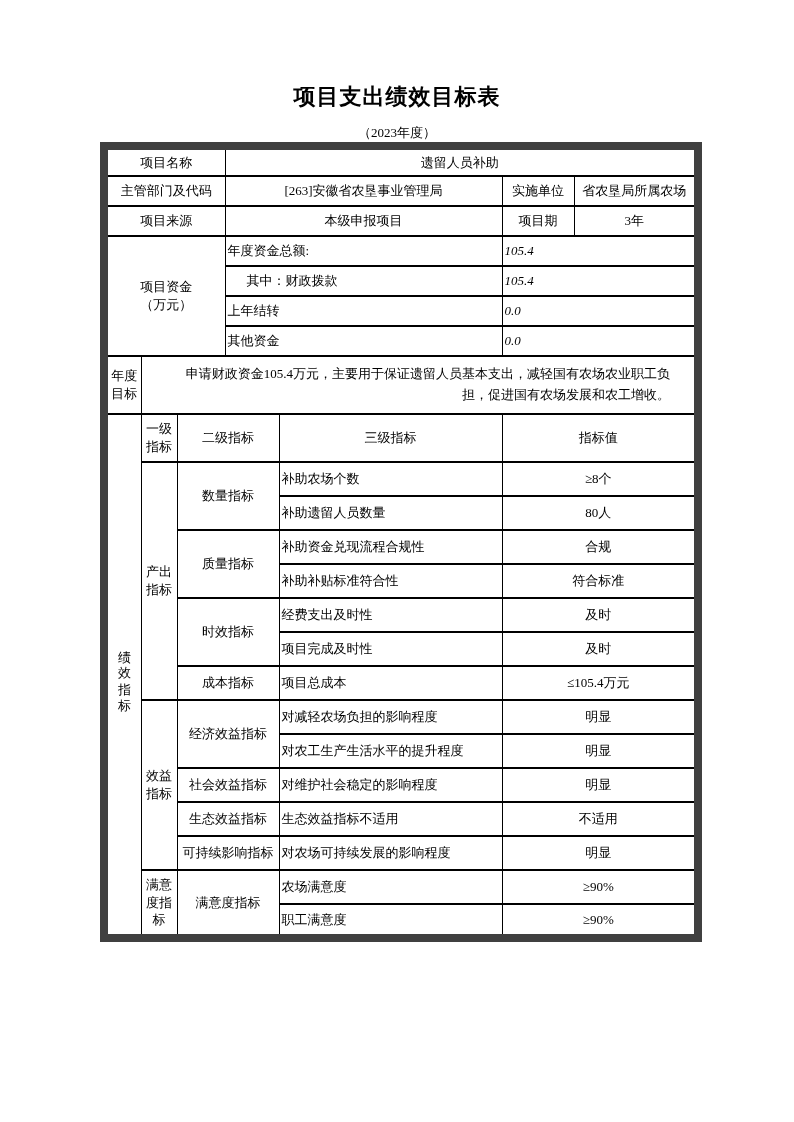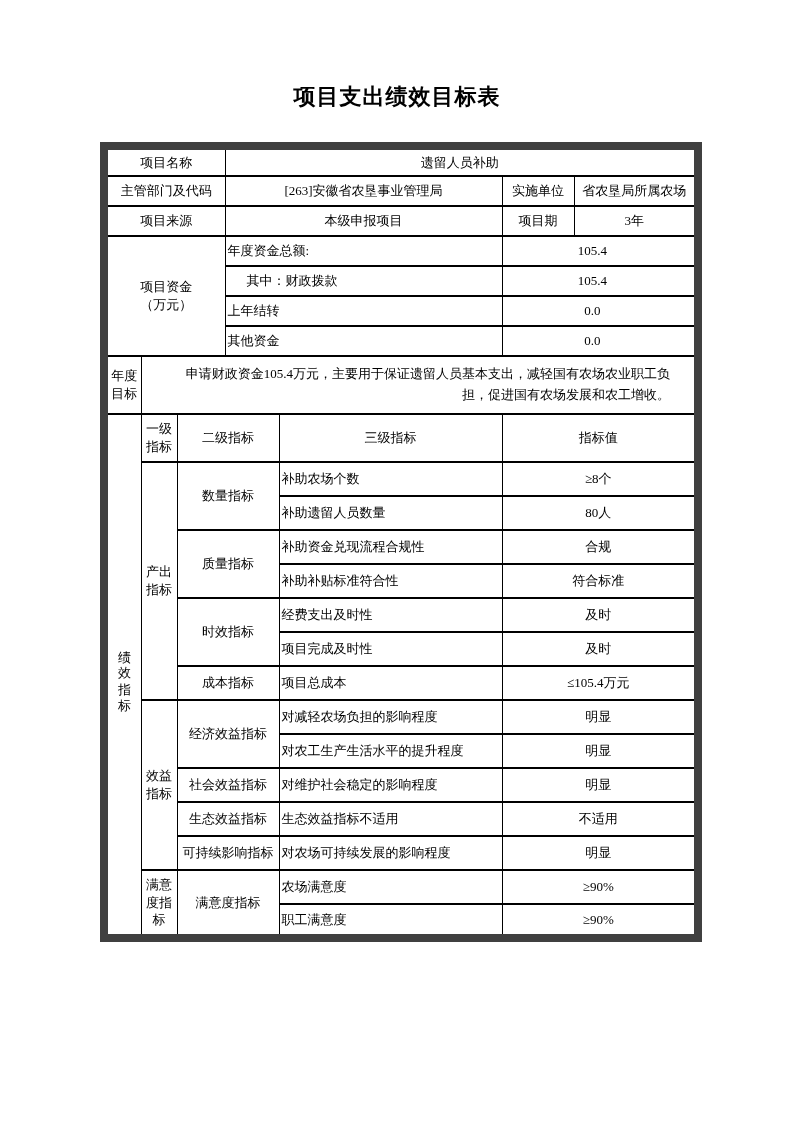--- a/index.html
+++ b/index.html
@@ -45,38 +45,39 @@
     vertical-align: middle;
     padding: 1px 2px;
     word-break: break-all;
     line-height: 1.35;
   }
   tr.r30 { height: 30px; }
   tr.r58 { height: 58px; }
   tr.r48 { height: 48px; }
   tr.r34 { height: 34px; }
   .cell-left  { text-align: left;  }
-  .cell-right { text-align: center; padding-right: 14px; }
+  .cell-right { text-align: left; padding-right: 14px; font-style: italic; }
   .indent-1   { padding-left: 21px; }
   .indent-2   { }
   .pre        { white-space: pre-line; }
   .target-text { text-align: right; padding: 4px 24px; line-height: 1.6; }
   .vtext {
     display: inline-block;
     writing-mode: vertical-rl;
     text-orientation: upright;
     letter-spacing: 16px;
   }
 </style>
 </head>
 <body>
 
 <div class="page">
 
   <div class="doc-title">项目支出绩效目标表</div>
+  <div class="doc-subtitle">（2023年度）</div>
 
   <table class="main">
     <colgroup>
       <col style="width:37px">
         <col style="width:36px">
         <col style="width:48px">
       <col style="width:54px">
         <col style="width:223px">
         <col style="width:72px">
         <col style="width:124px">

